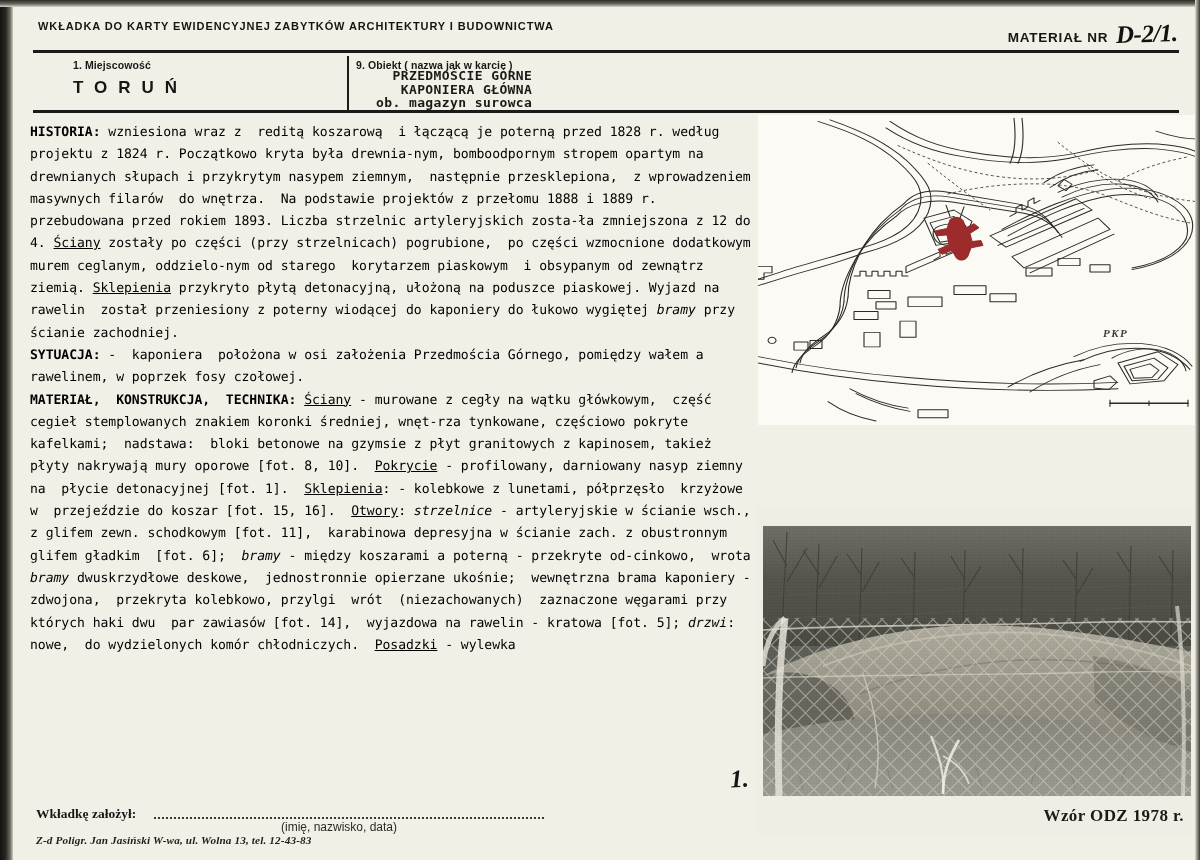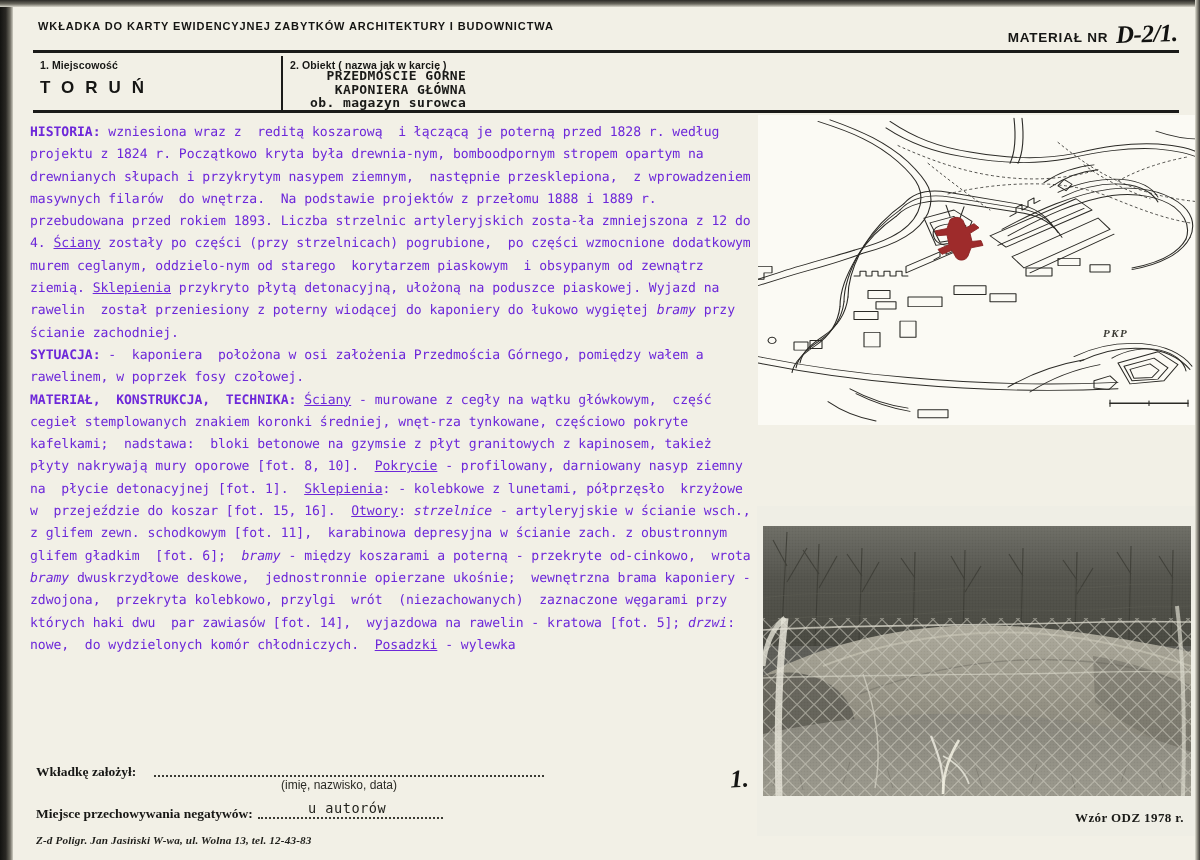--- a/index.html
+++ b/index.html
@@ -65,21 +65,21 @@
   .rule-top {
     position: absolute; left: 33px; top: 50px; width: 1146px; height: 3px;
     background: #1b1b19;
   }
 
   
   .info-table {
     position: absolute; left: 33px; top: 56px; width: 1146px; height: 54px;
     display: flex;
   }
-  .cell { position: relative; padding: 3px 8px 0 7px; }
+  .cell { position: relative; padding: 3px 8px 0 7px; margin-left: 33px; }
   .cell + .cell { border-left: 2.5px solid #1b1b19; }
   .cell-locality { width: 248px; }
   .cell-object   { width: 245px; }
   .cell-content  { flex: 1; }
 
   .cell-head {
     font-size: 10.5px; font-weight: bold; color: #171715;
     letter-spacing: .1px; line-height: 1.15; white-space: nowrap;
   }
   .locality-value {
@@ -102,21 +102,21 @@
     position: absolute; left: 33px; top: 110px; width: 1146px; height: 3px;
     background: #1b1b19;
   }
 
   
   .body-text {
     position: absolute; left: 30px; top: 122px; width: 726px;
     font-family: "DejaVu Sans Mono", monospace;
     font-size: 13.1px;
     line-height: 22.3px;
-    color: #6d28d9;
+    color: #000000;
     letter-spacing: -0.05px;
     white-space: pre-wrap;
     text-rendering: geometricPrecision;
   }
   .body-text .hd { font-weight: bold; }
   .body-text .ul { text-decoration: underline; }
   .body-text .it { font-style: italic; }
 
   
   .footer { position: absolute; left: 36px; bottom: 14px; width: 720px; }
@@ -174,21 +174,21 @@
     background: #efeee5;
   }
   .photo-frame {
     position: absolute; left: 6px; top: 20px; width: 428px; height: 270px;
     overflow: hidden; background: #5d5d57;
   }
   .photo-frame svg { display: block; width: 100%; height: 100%; }
   .photo-caption {
     position: absolute; right: 16px; bottom: 10px;
     font-family: "Liberation Serif", serif;
-    font-size: 13px; font-weight: bold; color: #1a1a17; letter-spacing: .4px;
+    font-size: 17px; font-weight: bold; color: #1a1a17; letter-spacing: .4px;
   }
 </style>
 </head>
 <body>
 
 <div id="sheet">
 
   <div class="doc-title">WKŁADKA DO KARTY EWIDENCYJNEJ ZABYTKÓW ARCHITEKTURY I BUDOWNICTWA</div>
 
   <div class="annex-wrap">
@@ -198,21 +198,21 @@
 
   <div class="rule-top"></div>
 
   <div class="info-table">
     <div class="cell cell-locality">
       <div class="cell-head">1. Miejscowość</div>
       <div class="locality-value">TORUŃ</div>
     </div>
 
     <div class="cell cell-object">
-      <div class="cell-head">2. Obiekt ( nazwa jak w karcie )</div>
+      <div class="cell-head">9. Obiekt ( nazwa jak w karcie )</div>
       <div class="object-lines">
         <div>PRZEDMOŚCIE GÓRNE</div>
         <div>KAPONIERA  GŁÓWNA</div>
         <div>ob. magazyn surowca</div>
       </div>
     </div>
 
   </div>
 
   <div class="rule-under-table"></div>
@@ -222,25 +222,20 @@
 <span class="hd">MATERIAŁ,  KONSTRUKCJA,  TECHNIKA:</span> <span class="ul">Ściany</span> - murowane z cegły na wątku główkowym,  część cegieł stemplowanych znakiem koronki średniej, wnęt-rza tynkowane, częściowo pokryte kafelkami;  nadstawa:  bloki betonowe na gzymsie z płyt granitowych z kapinosem, takież płyty nakrywają mury oporowe [fot. 8, 10].  <span class="ul">Pokrycie</span> - profilowany, darniowany nasyp ziemny na  płycie detonacyjnej [fot. 1].  <span class="ul">Sklepienia</span>: - kolebkowe z lunetami, półprzęsło  krzyżowe  w  przejeździe do koszar [fot. 15, 16].  <span class="ul">Otwory</span>: <span class="it">strzelnice</span> - artyleryjskie w ścianie wsch.,  z glifem zewn. schodkowym [fot. 11],  karabinowa depresyjna w ścianie zach. z obustronnym glifem gładkim  [fot. 6];  <span class="it">bramy</span> - między koszarami a poterną - przekryte od-cinkowo,  wrota  <span class="it">bramy</span> dwuskrzydłowe deskowe,  jednostronnie opierzane ukośnie;  wewnętrzna brama kaponiery - zdwojona,  przekryta kolebkowo, przylgi  wrót  (niezachowanych)  zaznaczone węgarami przy których haki dwu  par zawiasów [fot. 14],  wyjazdowa na rawelin - kratowa [fot. 5]; <span class="it">drzwi</span>:  nowe,  do wydzielonych komór chłodniczych.  <span class="ul">Posadzki</span> - wylewka</div>
 
   <div class="footer">
 
     <div class="foot-row">
       <span class="foot-label">Wkładkę założył:</span>
       <span class="dots" style="left:118px; width:390px;"></span>
       <span class="foot-hint" style="left:245px;">(imię, nazwisko, data)</span>
     </div>
 
-    <div class="foot-row" style="height:30px; margin-top:12px;">
-      <span class="foot-label">Miejsce przechowywania negatywów:</span>
-      <span class="dots" style="left:222px; width:185px;"></span>
-      <span class="foot-typed" style="left:272px;">u autorów</span>
-    </div>
 
     <div class="imprint">Z-d Poligr. Jan Jasiński W-wa, ul. Wolna 13, tel. 12-43-83</div>
   </div>
 
   <div class="page-mark">1.</div>
 
   <div class="map-panel">
     <svg viewBox="0 0 442 385" preserveAspectRatio="none">
       <g fill="none" stroke="#2b2a26" stroke-width="1.1" stroke-linejoin="round" stroke-linecap="round">
 

